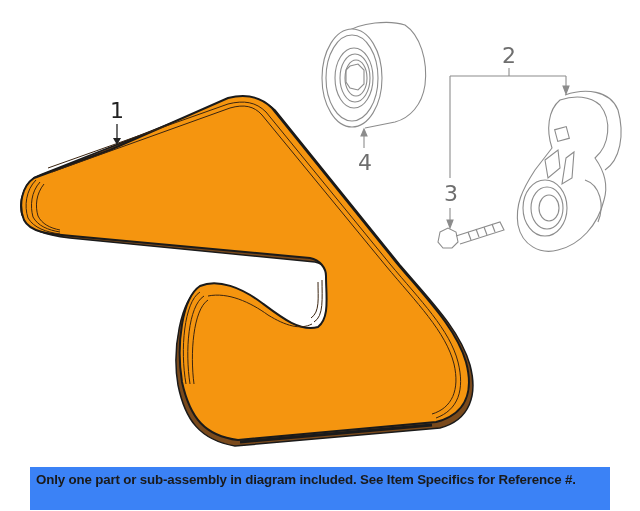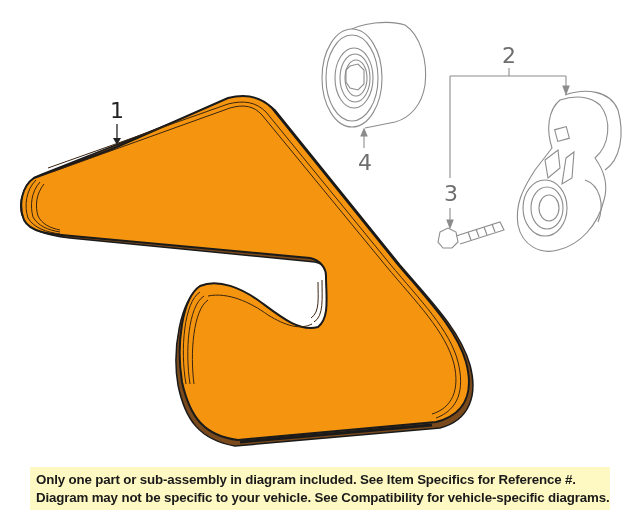--- a/index.html
+++ b/index.html
@@ -2,21 +2,21 @@
 <html><head>
 <meta charset="utf-8">
 <style>
   html, body { margin:0; padding:0; background:#ffffff; }
   body { width:640px; height:511px; position:relative; overflow:hidden; font-family:"Liberation Sans", sans-serif; }
   #diagram { position:absolute; left:0; top:0; width:640px; height:511px; }
   .callout { position:absolute; font-family:"DejaVu Sans", sans-serif; font-size:22px; color:#6e6e6e; line-height:1; }
   #callout-1 { color:#222; }
   .banner {
     position:absolute; left:30px; top:467px; width:580px; height:43px;
-    background:#fef9c3; box-sizing:border-box; padding:4px 0 0 6px;
+    background:#3b82f6; box-sizing:border-box; padding:4px 0 0 6px;
     font-family:"Liberation Sans", sans-serif; font-weight:bold; font-size:13.3px; color:#1a1a1a; line-height:18px;
     letter-spacing:-0.15px; white-space:nowrap;
   }
 </style>
 </head>
 <body>
 
 <svg id="diagram" viewBox="0 0 640 511" xmlns="http://www.w3.org/2000/svg">
 
   <g>
@@ -99,14 +99,13 @@
   </g>
 </svg>
 
 <div class="callout" id="callout-1" style="left:110px;top:100px;">1</div>
 <div class="callout" id="callout-2" style="left:502px;top:45px;">2</div>
 <div class="callout" id="callout-3" style="left:444px;top:183px;">3</div>
 <div class="callout" id="callout-4" style="left:358px;top:152px;">4</div>
 
 <div class="banner">
   <div>Only one part or sub-assembly in diagram included. See Item Specifics for Reference #.</div>
-  <div>Diagram may not be specific to your vehicle. See Compatibility for vehicle-specific diagrams.</div>
 </div>
 
 </body></html>

